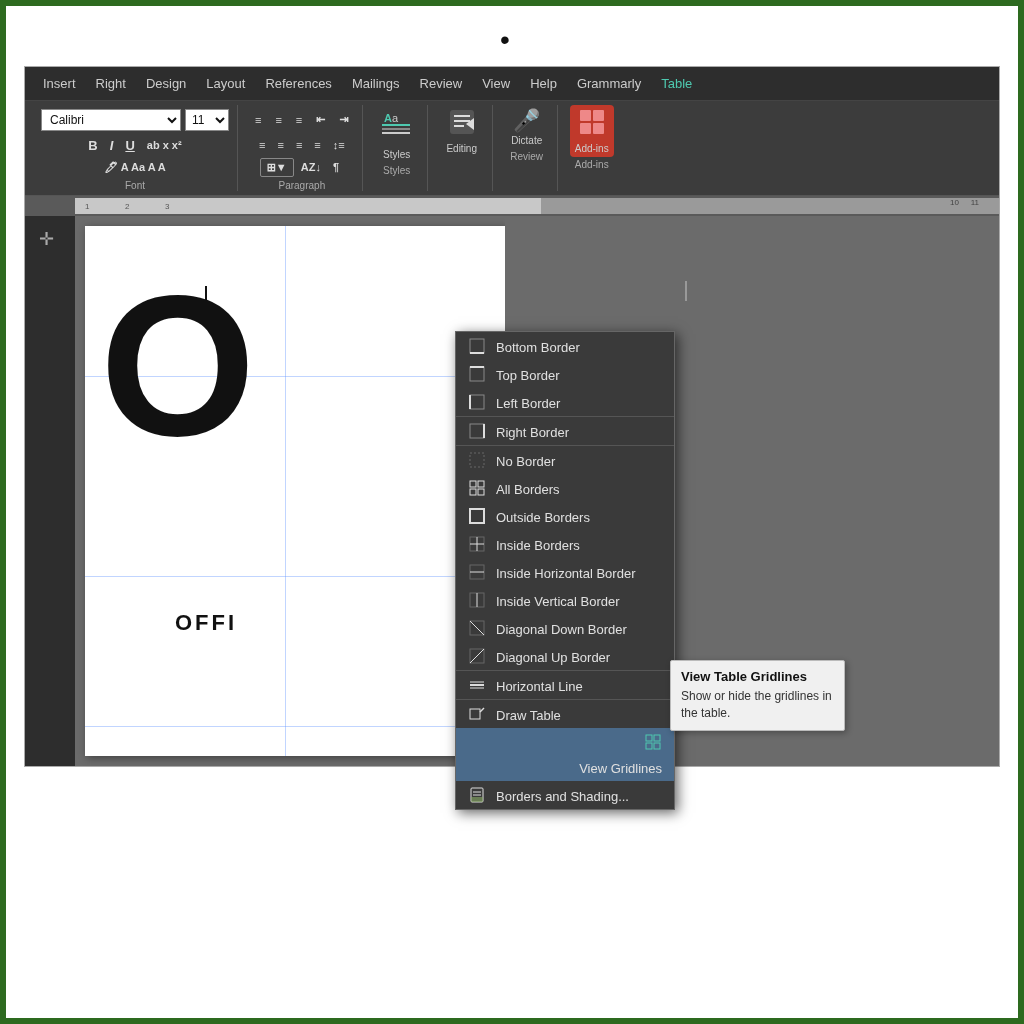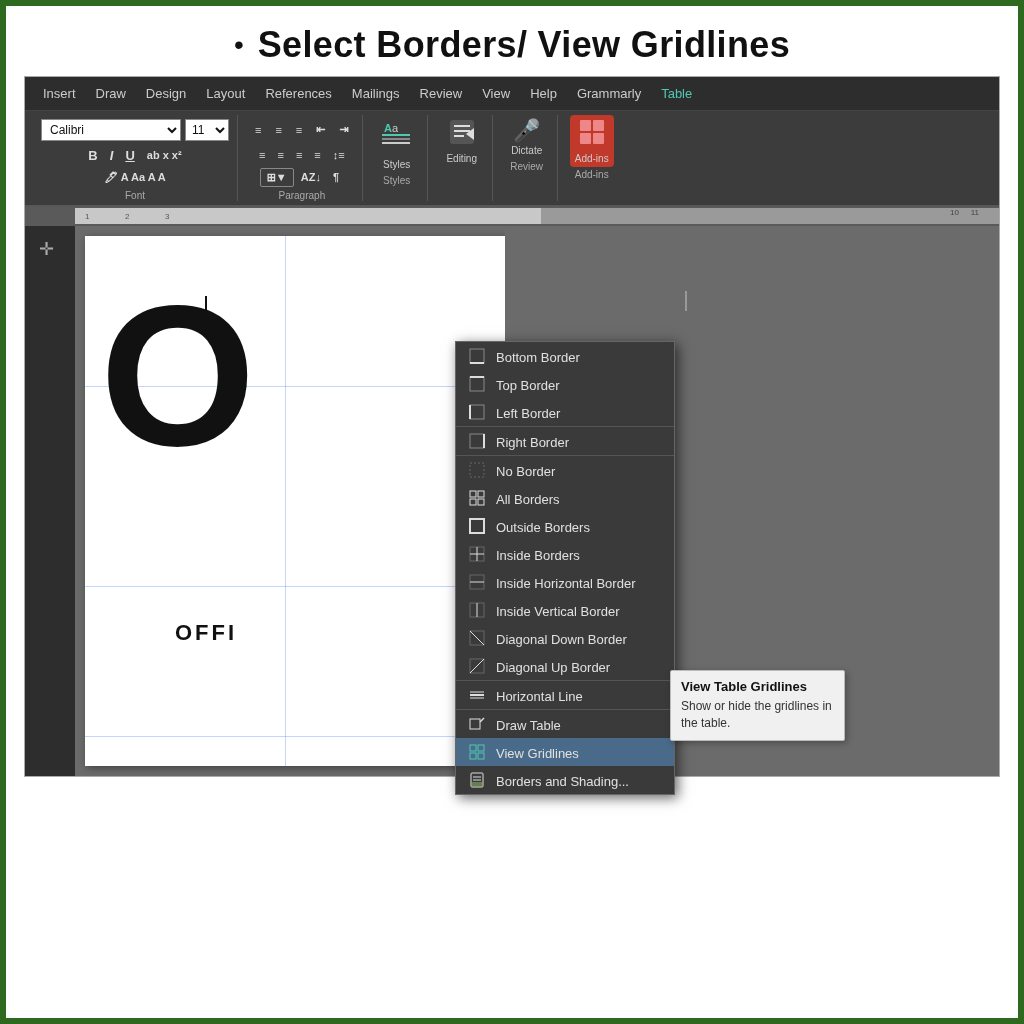--- a/index.html
+++ b/index.html
@@ -219,21 +219,21 @@
 
     .menu-item {
       display: flex;
       align-items: flex-end;
       padding: 5px 12px;
       cursor: pointer;
       color: #e0e0e0;
       font-size: 13px;
       gap: 10px;
     }
-    .menu-item.active { background: #4a6a8a; }
+    .menu-item.active { background: #4a6a8a; flex-direction: column; }
     .menu-item.separator-above {
       border-top: 1px solid #555;
     }
 
     .menu-icon {
       width: 18px;
       height: 18px;
       display: flex;
       align-items: center;
       justify-content: center;
@@ -285,28 +285,27 @@
     .mic-icon {
       font-size: 24px;
       color: #fff;
     }
   </style>
 </head>
 <body>
 
 <div class="title-area">
   <span class="bullet">•</span>
-  <span class="title-text">Select Borders/ View Gridlines</span>
 </div>
 
 <div class="app-window">
 
   <div class="ribbon-tabs">
     <div class="ribbon-tab">Insert</div>
-    <div class="ribbon-tab">Draw</div>
+    <div class="ribbon-tab">Right</div>
     <div class="ribbon-tab">Design</div>
     <div class="ribbon-tab">Layout</div>
     <div class="ribbon-tab">References</div>
     <div class="ribbon-tab">Mailings</div>
     <div class="ribbon-tab">Review</div>
     <div class="ribbon-tab">View</div>
     <div class="ribbon-tab">Help</div>
     <div class="ribbon-tab">Grammarly</div>
     <div class="ribbon-tab active">Table</div>
   </div>

